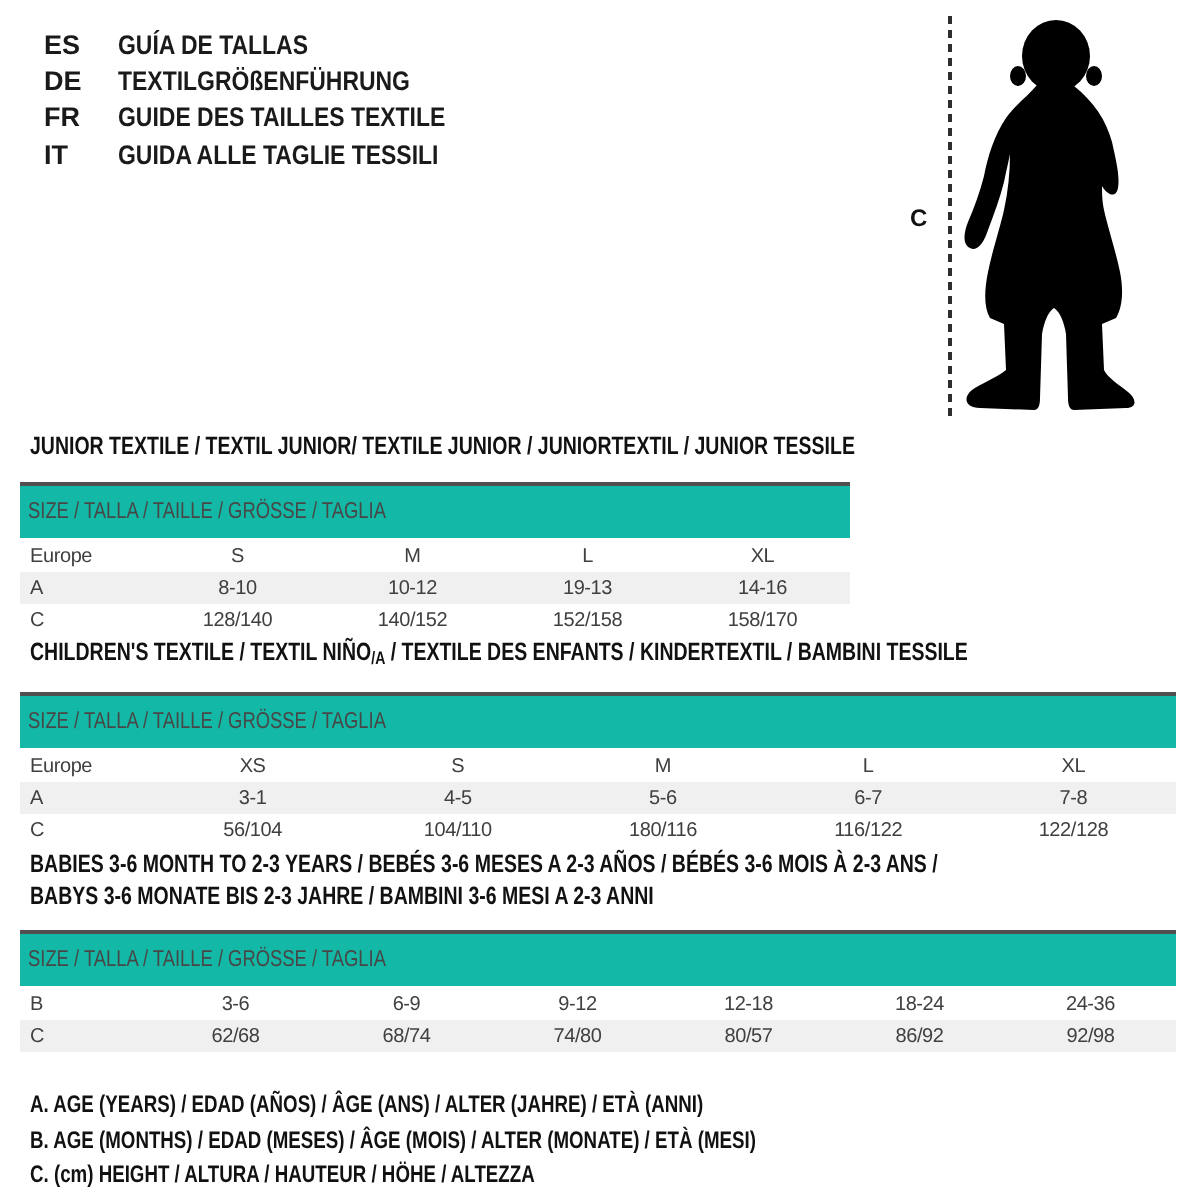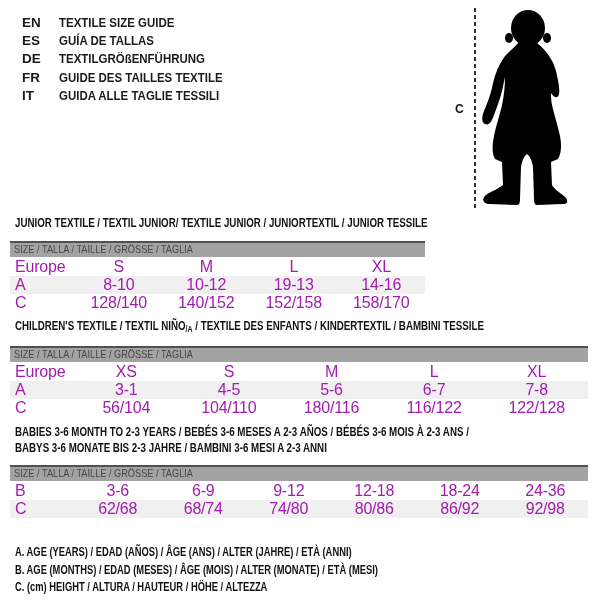--- a/index.html
+++ b/index.html
@@ -27,46 +27,42 @@
   .t-junior{top:215px;}
   .t-children{top:318px;}
   .t-babies{top:424px;}
   .subA{font-size:9px;vertical-align:-2px;}
   
   .tblwrap{position:absolute;left:10px;}
   .w-junior{top:241px;width:415px;}
   .w-children{top:346px;width:578px;}
   .w-babies{top:465px;width:578px;}
   .size-bar{
-    height:16px;background:#a3a3a3;border-top:2px solid #505050;box-sizing:border-box;
-    margin-bottom:1px;display:flex;
+    height:28px;background:#14b8a6;border-top:2px solid #505050;box-sizing:border-box;
+    margin-bottom:1px;display:flex;align-items:center;
   }
   .size-bar span{
     font-size:11.5px;color:#474747;padding-left:5px;
     transform:scaleX(0.8);transform-origin:0 50%;white-space:nowrap;
   }
-  table.sizes{width:100%;border-collapse:collapse;table-layout:fixed;font-size:16px;color:#a21caf;letter-spacing:-0.2px;}
+  table.sizes{width:100%;border-collapse:collapse;table-layout:fixed;font-size:10px;color:#404040;letter-spacing:-0.2px;}
   table.sizes td{height:16px;padding:0;text-align:center;vertical-align:middle;white-space:nowrap;}
   table.sizes td.lbl{width:60px;text-align:left;padding-left:5px;}
   tr.shaded{background:#f0f0f0;}
   
   .footnotes{position:absolute;left:15px;top:532px;margin-top:12px;}
   .footnote{font-weight:bold;font-size:12px;color:#111;line-height:17.6px;
     transform:scaleX(0.78);transform-origin:0 50%;white-space:nowrap;}
 </style>
 </head>
 <body>
 
 <div class="canvas">
 
   <div class="langs">
-    <div class="lang-row">
-      <span class="lang-code">EN</span>
-      <span class="narrow85">TEXTILE SIZE GUIDE</span>
-    </div>
     <div class="lang-row">
       <span class="lang-code">ES</span>
       <span class="narrow85">GUÍA DE TALLAS</span>
     </div>
     <div class="lang-row">
       <span class="lang-code">DE</span>
       <span class="narrow85">TEXTILGRÖßENFÜHRUNG</span>
     </div>
     <div class="lang-row">
       <span class="lang-code">FR</span>
@@ -208,21 +204,21 @@
         <td>9-12</td>
         <td>12-18</td>
         <td>18-24</td>
         <td>24-36</td>
       </tr>
       <tr class="shaded">
         <td class="lbl">C</td>
         <td>62/68</td>
         <td>68/74</td>
         <td>74/80</td>
-        <td>80/86</td>
+        <td>80/57</td>
         <td>86/92</td>
         <td>92/98</td>
       </tr>
     </tbody>
       </table>
   </div>
 
   <div class="footnotes">
     <div class="footnote">A. AGE (YEARS) / EDAD (AÑOS) / ÂGE (ANS) / ALTER (JAHRE) / ETÀ (ANNI)</div>
     <div class="footnote">B. AGE (MONTHS) / EDAD (MESES) / ÂGE (MOIS) / ALTER (MONATE) / ETÀ (MESI)</div>

